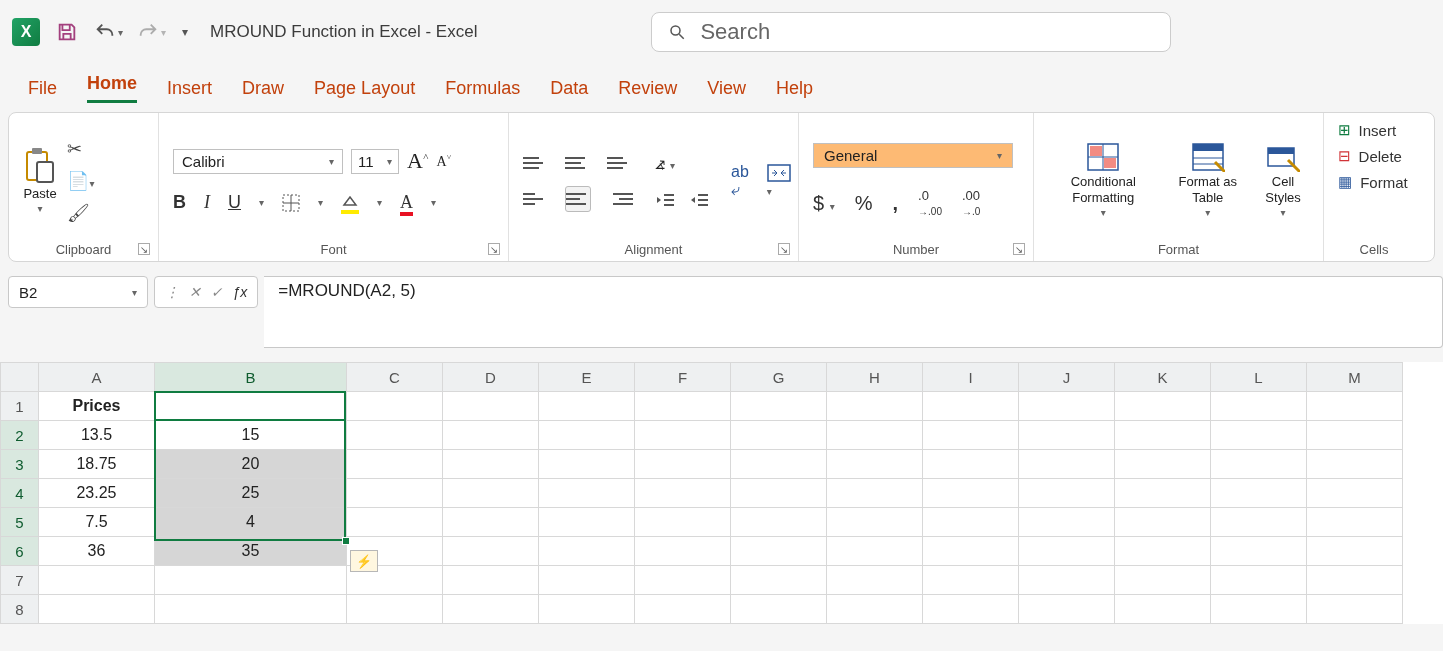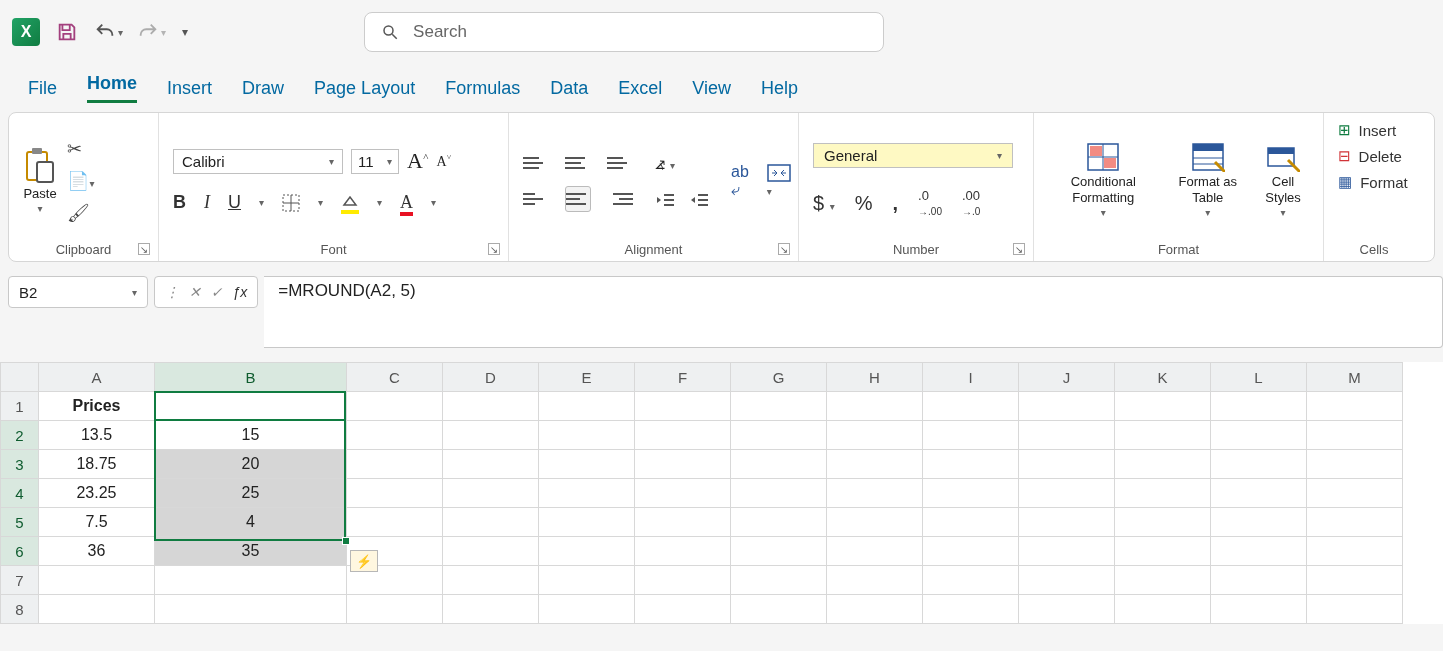--- a/index.html
+++ b/index.html
@@ -47,21 +47,21 @@
     padding: 0 16px;
     gap: 14px;
     color: #666;
   }
   .search-box .mag { font-size: 18px; color:#555;}
   .tabs {
     display:flex;
     gap: 30px;
     padding: 8px 24px 0 28px;
     font-size: 18px;
-    color: #0369a1;
+    color: #c2410c;
     background: #f5f5f5;
     height: 40px;
     align-items: center;
   }
   .tab.active { font-weight:600; border-bottom: 3px solid #107c41; padding-bottom:6px;}
   .ribbon {
     background: #fff;
     border: 1px solid #d6d6d6;
     border-radius: 8px;
     margin: 8px 8px 0 8px;
@@ -86,21 +86,21 @@
   .font-size{border:1px solid #c0c0c0;background:#fff;padding:3px 6px;width:48px;font-size:15px;display:flex;justify-content:space-between;align-items:center;}
   .btnrow{display:flex;align-items:center;gap:18px;font-size:18px;color:#333;margin-top:12px;}
   .A-big{font-size:22px;font-family:Georgia,serif;}
   .A-small{font-size:14px;font-family:Georgia,serif;}
   .underline{text-decoration:underline;}
   .color-A{position:relative;display:inline-block;}
   .color-A .bar{position:absolute;left:0;right:0;bottom:-3px;height:4px;}
   .align-grid{display:grid;grid-template-columns:repeat(3,26px);grid-template-rows:repeat(2,26px);gap:10px 16px;}
   .align-grid div{display:flex;flex-direction:column;justify-content:center;gap:3px;}
   .align-grid .l{width:16px;height:2px;background:#555;}
-  .num-box{border:1px solid #c0c0c0;background:#fef9c3;padding:3px 10px;width:200px;display:flex;justify-content:space-between;align-items:center;font-size:15px;}
+  .num-box{border:1px solid #c0c0c0;background:#fdba74;padding:3px 10px;width:200px;display:flex;justify-content:space-between;align-items:center;font-size:15px;}
   .numrow{display:flex;gap:20px;font-size:20px;color:#333;align-items:center;margin-top:14px;}
   .styles-group .vstack{gap:2px;}
   .cells-list{display:flex;flex-direction:column;gap:8px;font-size:15px;color:#333;}
   .cells-list div{display:flex;align-items:center;gap:8px;}
   .caret{font-size:10px;color:#666;}
   .formula-bar-wrap{display:flex;margin:14px 0 11px 8px;gap:6px;align-items:stretch;}
   .name-box{border:1px solid #c8c8c8;background:#fff;width:140px;height:32px;display:flex;align-items:center;justify-content:space-between;padding:0 10px;font-size:15px;border-radius:4px;}
   .fx-controls{border:1px solid #c8c8c8;background:#fff;height:32px;display:flex;align-items:center;gap:10px;padding:0 10px;color:#888;border-radius:4px;font-style:italic;}
   .fx-controls .fx{font-style:italic;color:#333;}
   .formula-input{flex:1;border:1px solid #c8c8c8;border-left:none;background:#fff;height:72px;padding:4px 14px;font-size:17px;border-radius:0 4px 4px 0;}
@@ -139,40 +139,41 @@
       </svg>
       <span class="caret">▾</span>
   </div>
   <div class="undo-redo" style="opacity:.45">
     <svg width="22" height="22" viewBox="0 0 24 24">
         <path fill="none" stroke="#555" stroke-width="2" d="M15 14l5-5-5-5 M20 9H10a6 6 0 0 0-6 6v1"></path>
       </svg>
       <span class="caret">▾</span>
   </div>
   <div class="tb-drop" style="color:#555;font-size:12px;">▾</div>
+  <div class="title-text">MROUND Function in Excel  -  Excel</div>
   <div class="search-box">
     <span class="mag">
       <svg width="18" height="18" viewBox="0 0 24 24">
           <circle cx="10" cy="10" r="6" fill="none" stroke="#555" stroke-width="2"></circle>
           <line x1="15" y1="15" x2="21" y2="21" stroke="#555" stroke-width="2"></line>
         </svg>
     </span>
-    <span style="font-size:17px;">Search</span>
+    <span style="font-size:22px;">Search</span>
   </div>
 </div>
 
 <div class="tabs">
   <div class="tab">File</div>
   <div class="tab active">Home</div>
   <div class="tab">Insert</div>
   <div class="tab">Draw</div>
   <div class="tab">Page Layout</div>
   <div class="tab">Formulas</div>
   <div class="tab">Data</div>
-  <div class="tab">Excel</div>
+  <div class="tab">Review</div>
   <div class="tab">View</div>
   <div class="tab">Help</div>
 </div>
 
 <div class="ribbon">
 
   <div class="group" style="width:150px;">
     <div class="group-body">
       <div class="vstack">
         <span class="big-icon">

